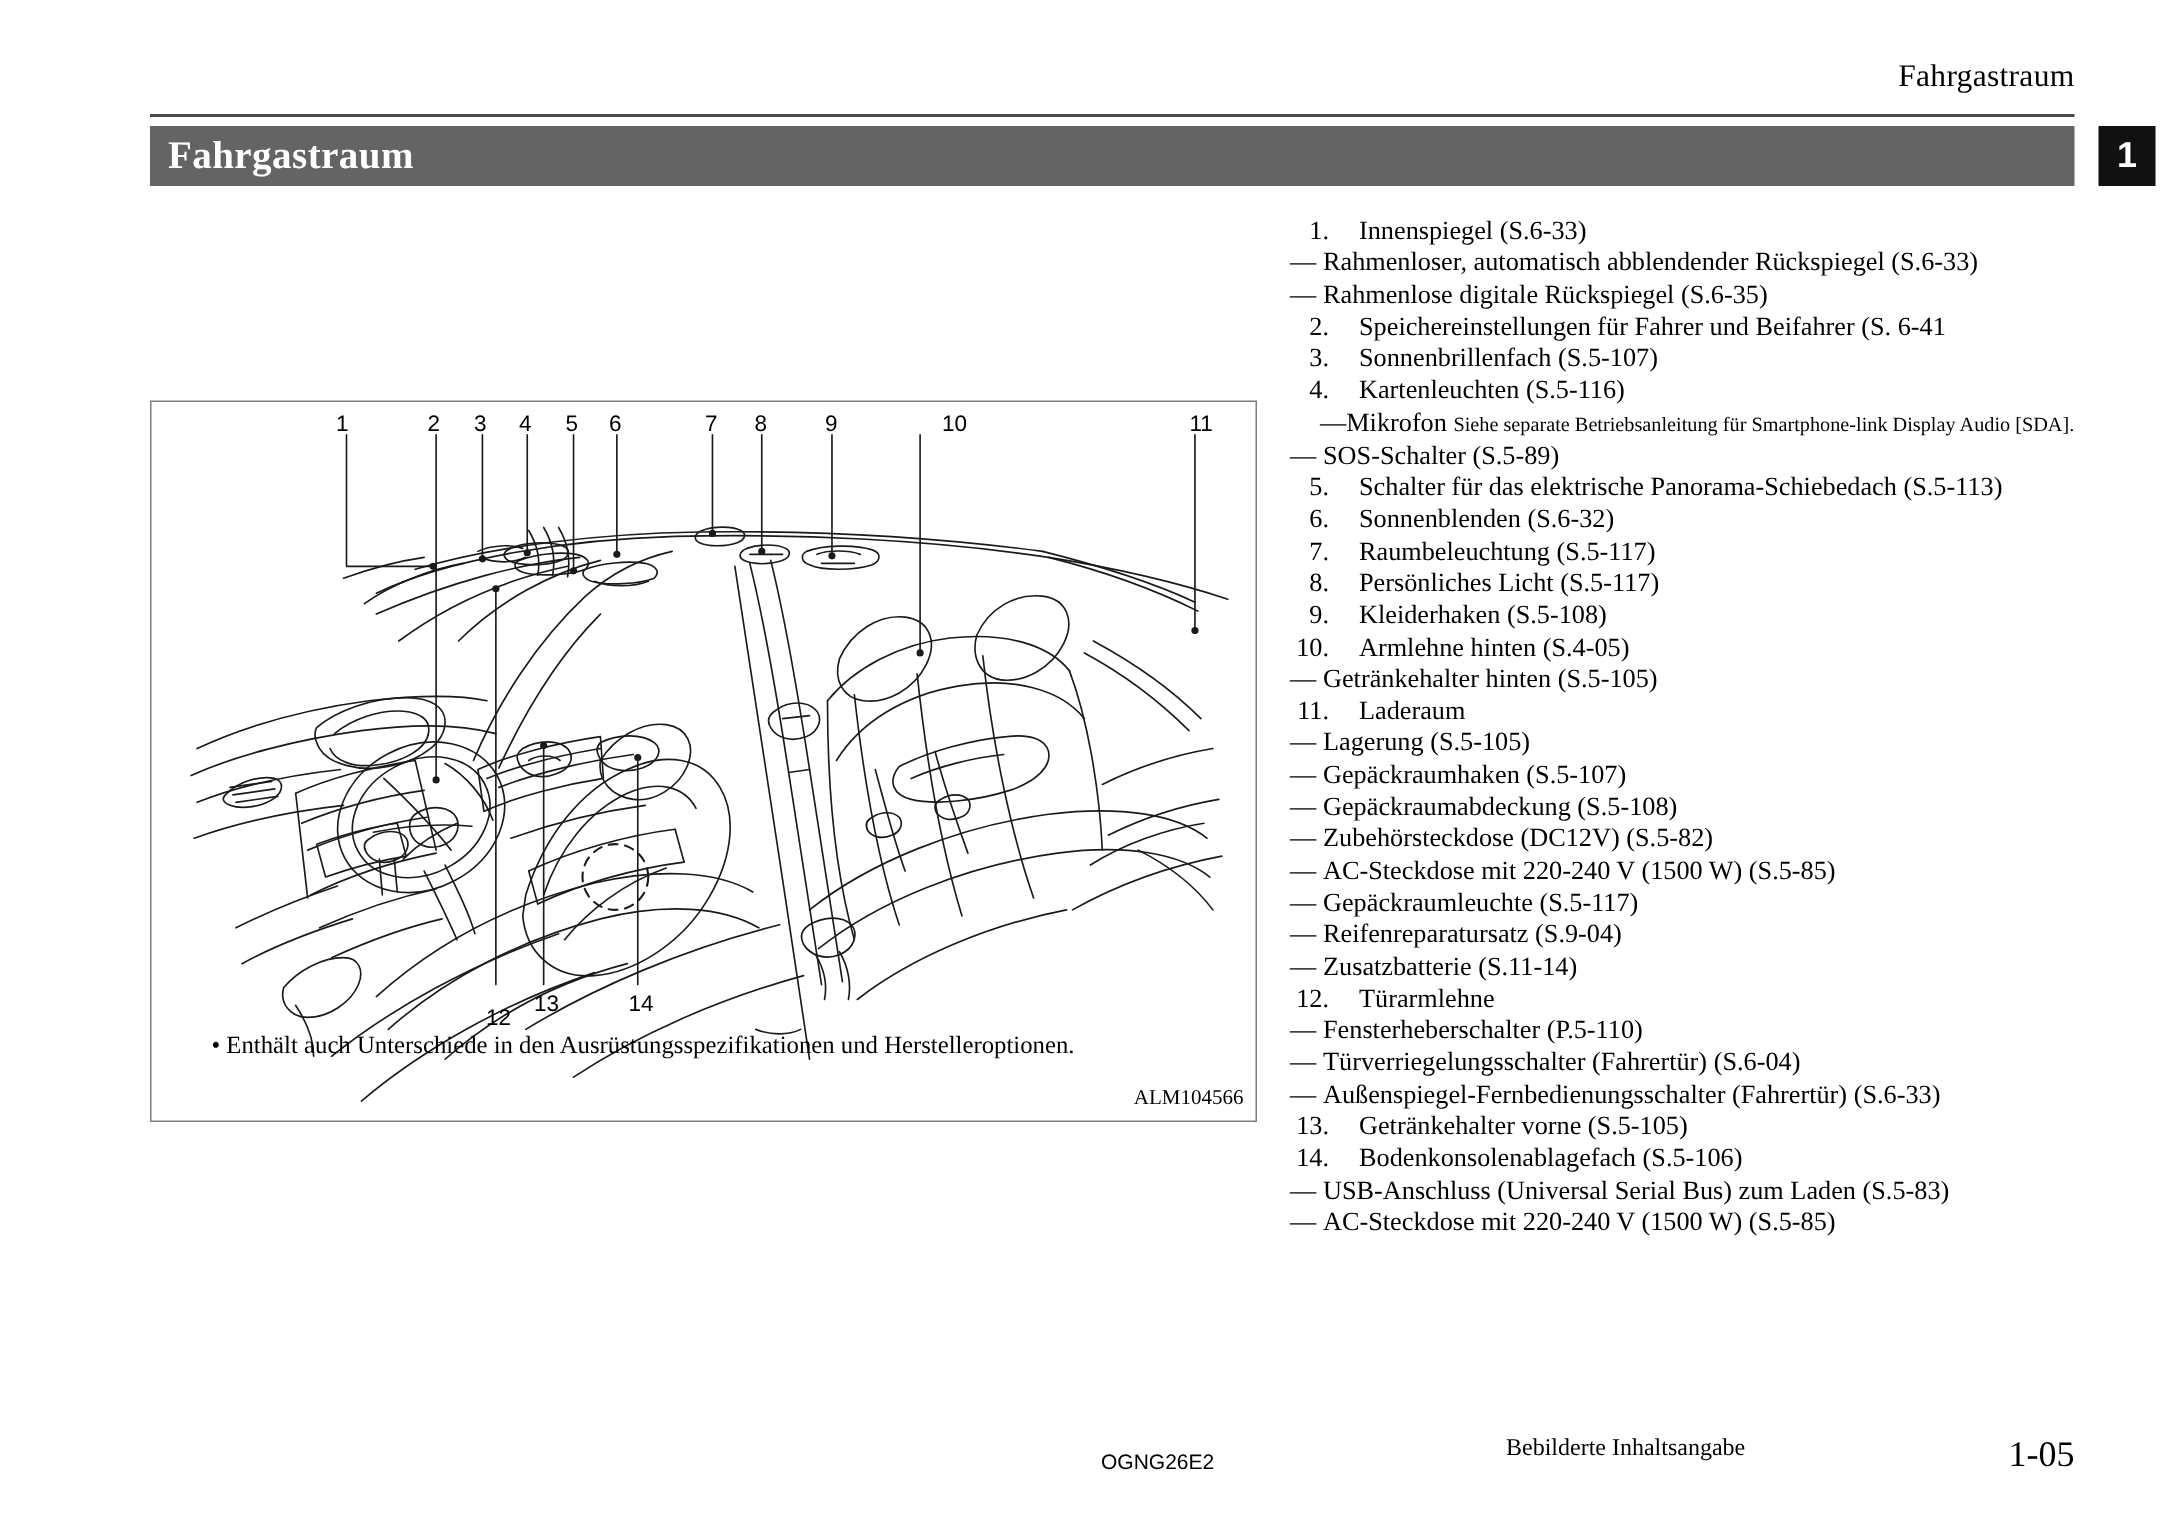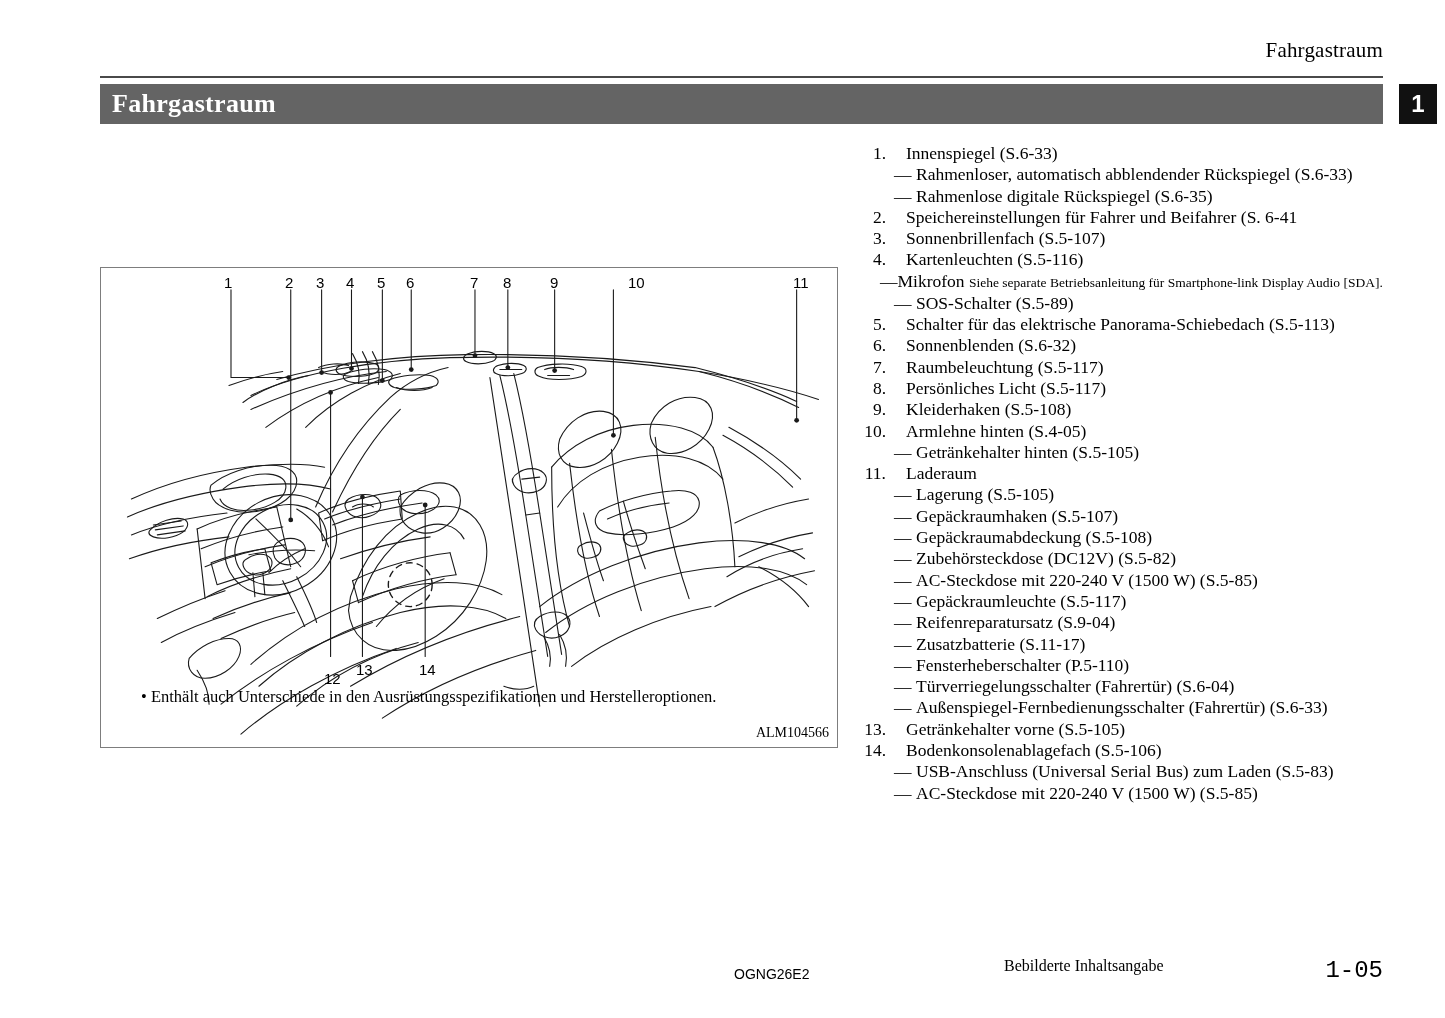--- a/index.html
+++ b/index.html
@@ -124,21 +124,20 @@
   }
   .li-num {
     width: 26px;
     text-align: right;
     flex: 0 0 26px;
   }
   .li-text {
     margin-left: 20px;
   }
   .sub {
-    margin-left: 34px;
     white-space: nowrap;
   }
   .sub .dash {
     display: inline-block;
     width: 22px;
   }
   .sub-note {
     margin-left: 20px;
     white-space: normal;
     line-height: 21px;
@@ -160,21 +159,21 @@
     left: 1004px;
     top: 957px;
     font-size: 16px;
     font-family: "Liberation Serif", serif;
   }
   .footer-page {
     position: absolute;
     right: 62px;
     top: 957px;
     font-size: 24px;
-    font-family: Liberation Mono, monospace;
+    font-family: Liberation Serif, serif;
   }
 </style>
 </head>
 <body>
 
 <div class="running-head">Fahrgastraum</div>
 
 <div class="top-rule"></div>
 
 <div class="title-bar">
@@ -469,22 +468,26 @@
     <span class="li-num">11.</span>
     <span class="li-text">Laderaum</span>
   </div>
   <div class="sub"><span class="dash">—</span><span>Lagerung (S.5-105)</span></div>
   <div class="sub"><span class="dash">—</span><span>Gepäckraumhaken (S.5-107)</span></div>
   <div class="sub"><span class="dash">—</span><span>Gepäckraumabdeckung (S.5-108)</span></div>
   <div class="sub"><span class="dash">—</span><span>Zubehörsteckdose (DC12V) (S.5-82)</span></div>
   <div class="sub"><span class="dash">—</span><span>AC-Steckdose mit 220-240 V (1500 W) (S.5-85)</span></div>
   <div class="sub"><span class="dash">—</span><span>Gepäckraumleuchte (S.5-117)</span></div>
   <div class="sub"><span class="dash">—</span><span>Reifenreparatursatz (S.9-04)</span></div>
-  <div class="sub"><span class="dash">—</span><span>Zusatzbatterie (S.11-17)</span></div>
-
+  <div class="sub"><span class="dash">—</span><span>Zusatzbatterie (S.11-14)</span></div>
+
+  <div class="li">
+    <span class="li-num">12.</span>
+    <span class="li-text">Türarmlehne</span>
+  </div>
   <div class="sub"><span class="dash">—</span><span>Fensterheberschalter (P.5-110)</span></div>
   <div class="sub"><span class="dash">—</span><span>Türverriegelungsschalter (Fahrertür) (S.6-04)</span></div>
   <div class="sub"><span class="dash">—</span><span>Außenspiegel-Fernbedienungsschalter (Fahrertür) (S.6-33)</span></div>
 
   <div class="li">
     <span class="li-num">13.</span>
     <span class="li-text">Getränkehalter vorne (S.5-105)</span>
   </div>
   <div class="li">
     <span class="li-num">14.</span>

